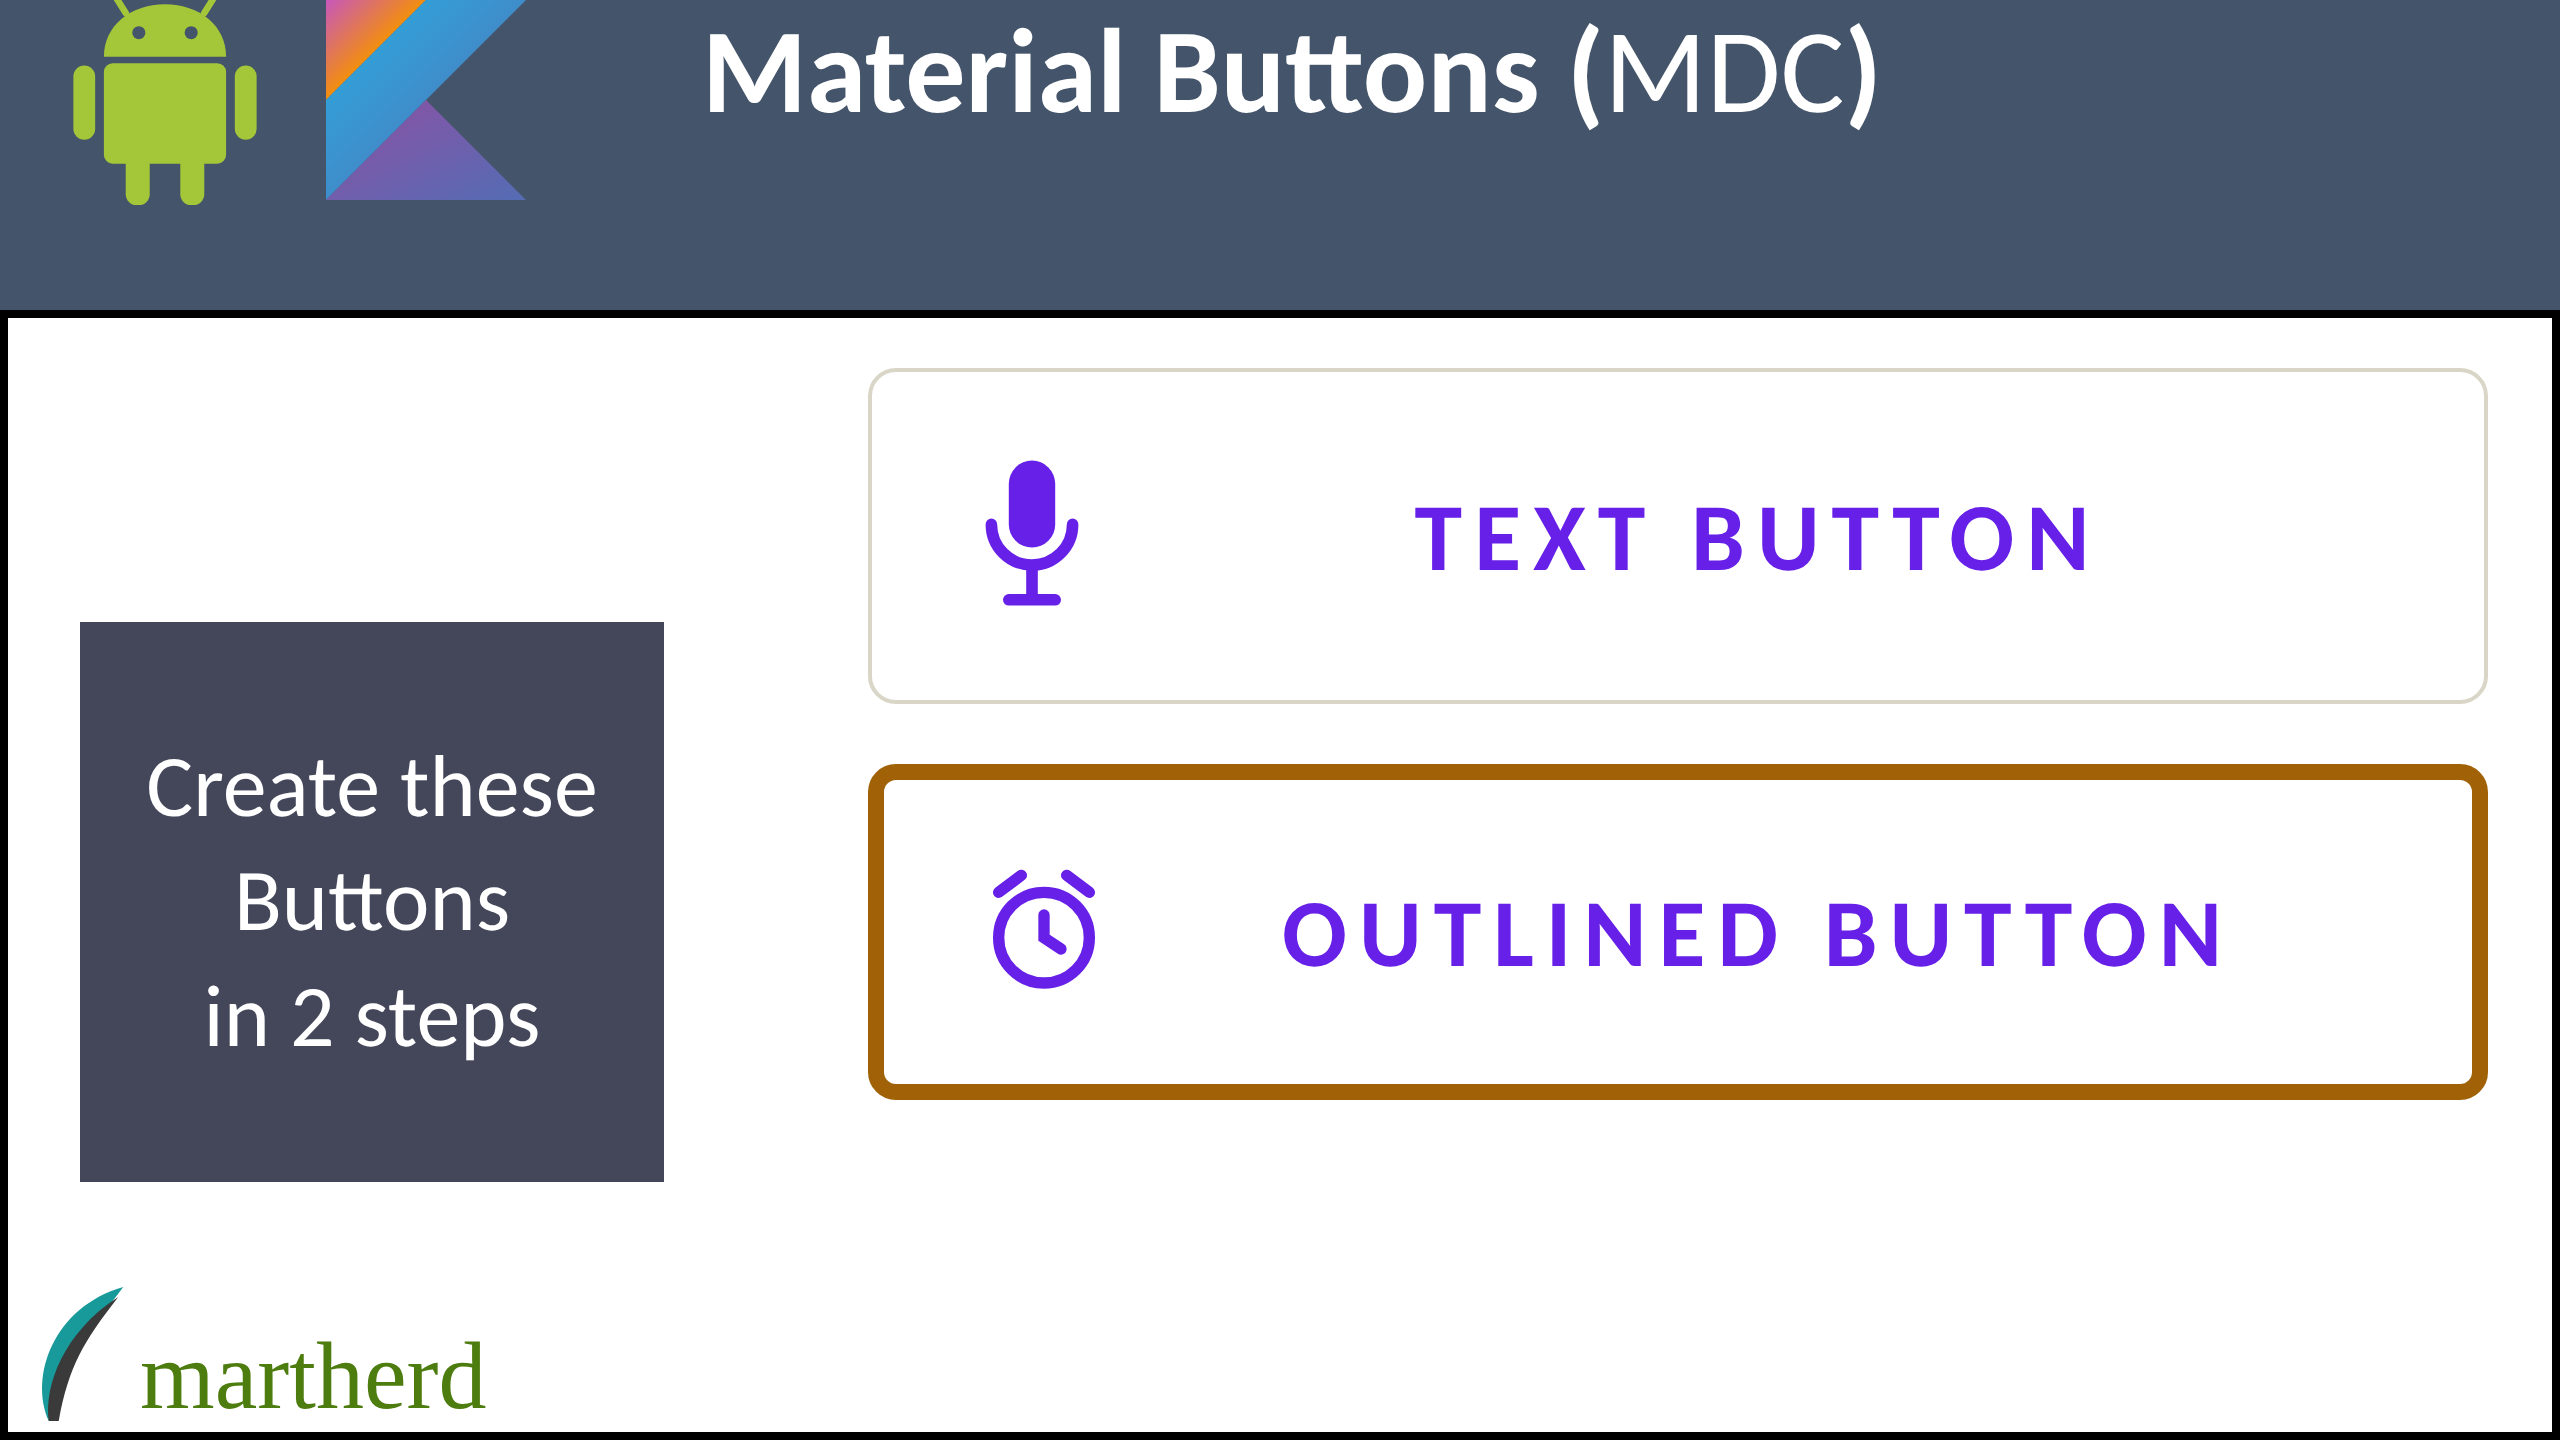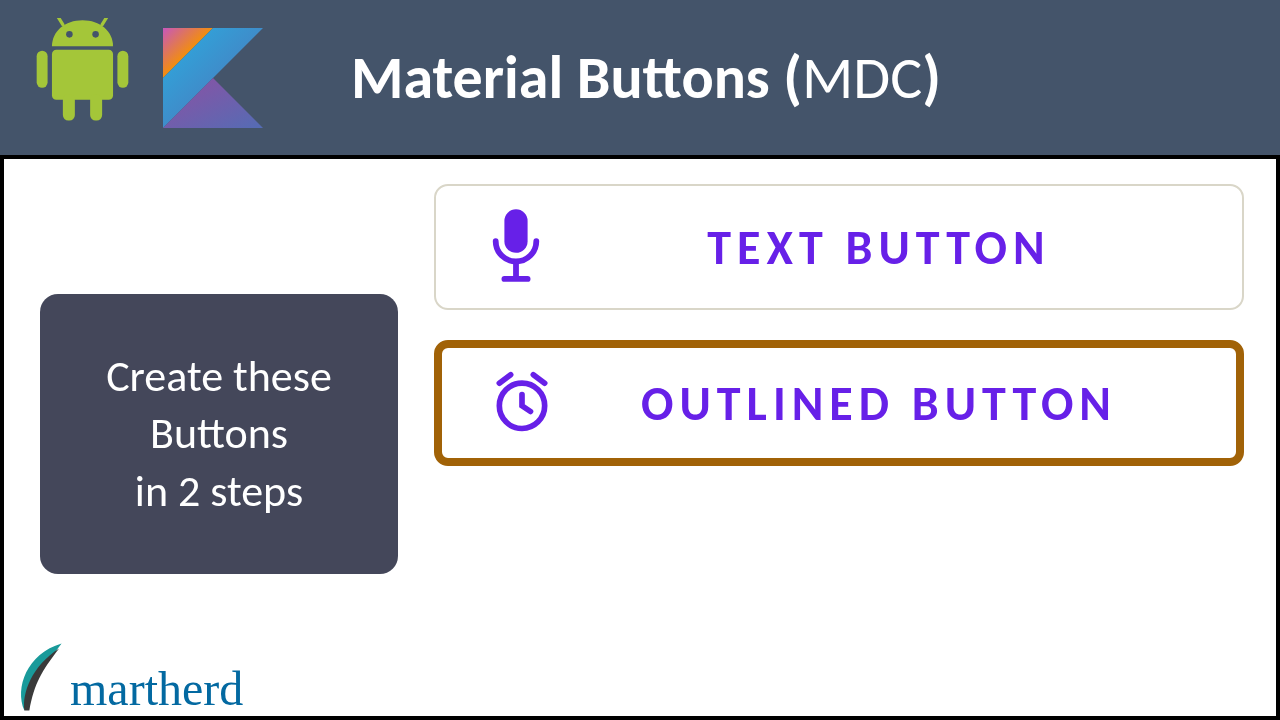--- a/index.html
+++ b/index.html
@@ -2,21 +2,21 @@
 <html><head>
 <meta charset="utf-8">
 <style>
   * { margin: 0; padding: 0; box-sizing: border-box; }
   html, body { width: 1280px; height: 720px; font-family: "Segoe UI", Calibri, Arial, sans-serif; overflow: hidden; background: #000; }
 
   .header {
     background: #44546a;
     height: 155px;
     display: flex;
-    align-items: center;
+    align-items: flex-start;
     padding: 0 30px;
     gap: 28px;
   }
   .android-icon svg { display: block; }
   .kotlin-icon svg { display: block; }
   .header-title {
     color: #ffffff;
     font-size: 60px;
     font-weight: 600;
     margin-left: 60px;
@@ -26,50 +26,49 @@
   .content {
     background: #ffffff;
     border: 4px solid #000;
     height: 565px;
     position: relative;
   }
 
   .subtitle-box {
     position: absolute;
     left: 36px;
-    top: 135px;
-    width: 358px;
+    top: 152px;
+    width: 292px;
     height: 280px;
     background: #44475a;
     display: flex;
     align-items: center;
     justify-content: center;
     text-align: center;
-    border-radius: 18px;
   }
   .subtitle-text {
     color: #ffffff;
     font-size: 44px;
     font-weight: 300;
     line-height: 1.3;
     white-space: pre-line;
   }
 
   .buttons-col {
     position: absolute;
     left: 430px;
     top: 25px;
     width: 810px;
     display: flex;
     flex-direction: column;
     gap: 30px;
   }
 
   .btn {
-    height: 126px;
+    height: 168px;
     border-radius: 14px;
     display: flex;
     align-items: center;
     padding: 0 40px;
     justify-content: flex-start;
   }
   .btn .icon { width: 80px; display:flex; justify-content:center; }
   .btn .label {
     font-size: 48px;
     font-weight: 700;
@@ -97,21 +96,21 @@
   .brand {
     position: absolute;
     left: 8px;
     bottom: 0px;
     display: flex;
     align-items: flex-end;
   }
   .brand-text {
     font-size: 48px;
     font-family: Georgia, serif;
-    color: #0369a1;
+    color: #4d7c0f;
     margin-left: -4px;
     letter-spacing: 0px;
   }
 </style>
 </head>
 <body>
 
 <div class="header">
   <span class="android-icon">
     <svg width="105" height="120" viewBox="0 0 96 110">

